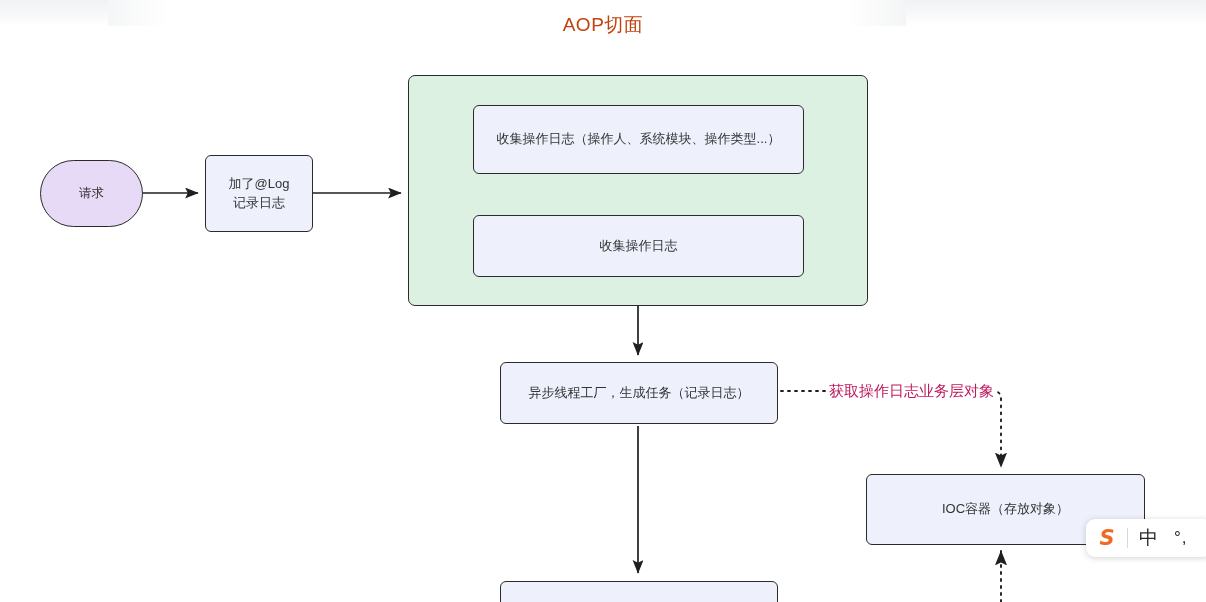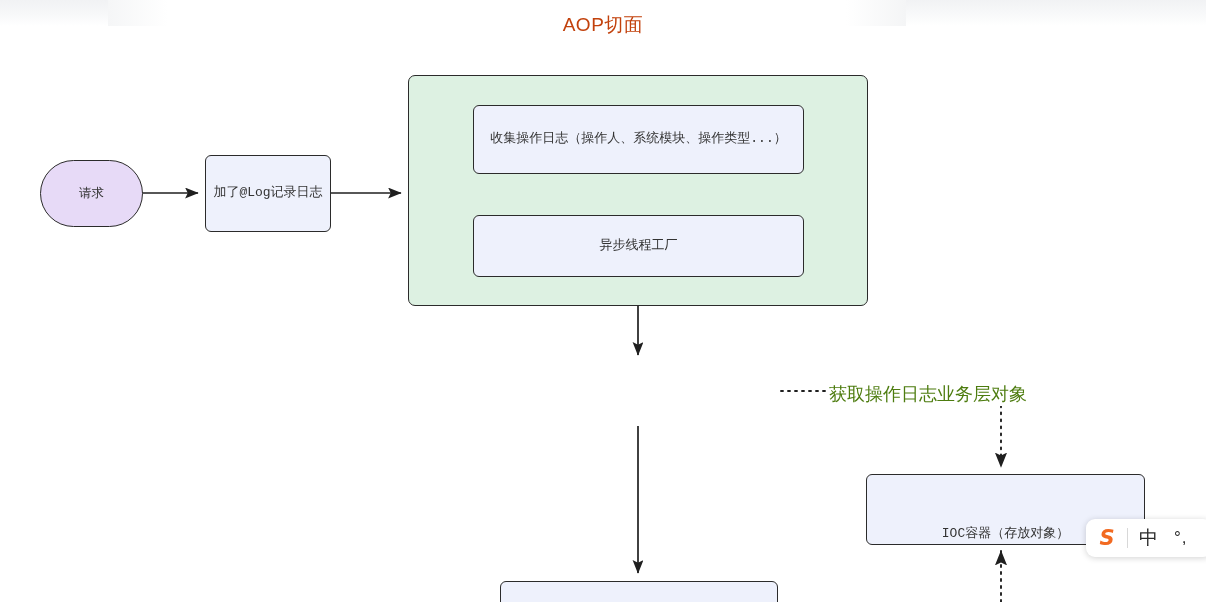--- a/index.html
+++ b/index.html
@@ -71,21 +71,21 @@
     justify-content: center;
     text-align: center;
     font-size: 13px;
     line-height: 1.45;
     color: #333333;
     border: 1.6px solid #2b2b2b;
     border-radius: 6px;
     background: #edf1fc;
   }
 
-  .node.process { background: #eef1fc; font-family: Liberation Mono, monospace; }
+  .node.process { background: #eef1fc; }
 
   .node.start {
     background: #e7daf7;
     border-radius: 999px;
     font-size: 12.5px;
   }
 
   .cluster {
     position: absolute;
     box-sizing: border-box;
@@ -98,22 +98,22 @@
     position: absolute;
     left: 0; top: 0;
     width: 1206px;
     height: 602px;
     overflow: visible;
     pointer-events: none;
   }
 
   .edge-label {
     position: absolute;
-    font-size: 18px;
-    color: #4d7c0f;
+    font-size: 15px;
+    color: #be185d;
     white-space: nowrap;
     background: #ffffff;
     padding: 0 3px;
   }
 
   
   #ime-bar {
     position: absolute;
     left: 1086px;
     top: 519px;
@@ -192,35 +192,38 @@
   </svg>
 
   <div class="edge-label" style="left:826px; top:382px;">获取操作日志业务层对象</div>
 
   <div class="cluster" style="left:408px; top:75px; width:460px; height:231px;"></div>
 
   <div class="node start" style="left:40px; top:160px; width:103px; height:67px;">
     <span>请求</span>
   </div>
 
-  <div class="node process" style="left:205px; top:155px; width:126px; height:77px; ">
+  <div class="node process" style="left:205px; top:155px; width:108px; height:77px; flex-direction:column;">
     <span>加了@Log</span>
     <span>记录日志</span>
   </div>
 
   <div class="node process" style="left:473px; top:105px; width:331px; height:69px;">
     <span>收集操作日志（操作人、系统模块、操作类型...）</span>
   </div>
 
   <div class="node process" style="left:473px; top:215px; width:331px; height:62px;">
-    <span>异步线程工厂</span>
-  </div>
-
-
-  <div class="node process" style="left:866px; top:474px; width:279px; height:71px;align-items:flex-end;">
+    <span>收集操作日志</span>
+  </div>
+
+  <div class="node process" style="left:500px; top:362px; width:278px; height:62px;">
+    <span>异步线程工厂，生成任务（记录日志）</span>
+  </div>
+
+  <div class="node process" style="left:866px; top:474px; width:279px; height:71px;">
     <span>IOC容器（存放对象）</span>
   </div>
 
   <div class="node process" style="left:500px; top:581px; width:278px; height:62px;">
     <span></span>
   </div>
 
   <div id="ime-bar">
     <span id="ime-logo">S</span>
     <span id="ime-divider"></span>

